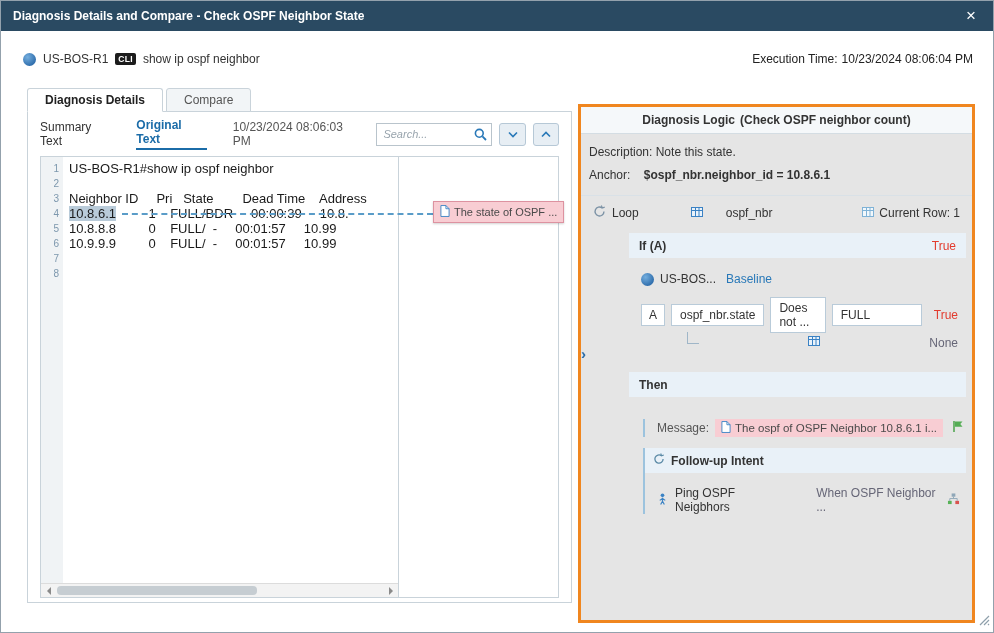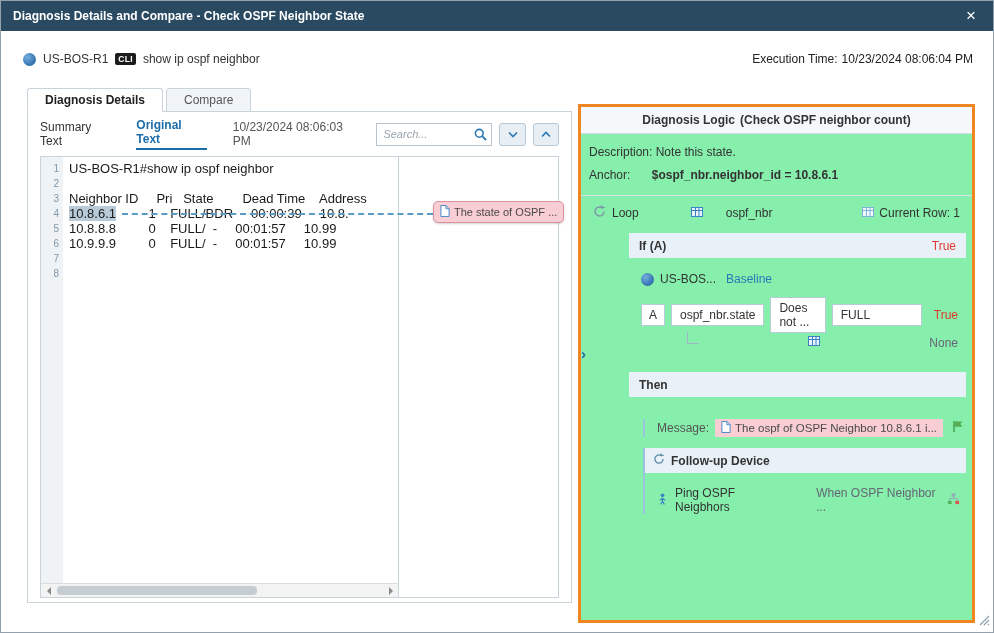--- a/index.html
+++ b/index.html
@@ -47,32 +47,32 @@
   .hscroll { position:absolute; left:0; right:0; bottom:0; height:14px; background:#f3f3f3; border-top:1px solid #dcdcdc;
              display:flex; align-items:center; }
   .sb-btn { width:14px; height:13px; display:flex; align-items:center; justify-content:center; flex:none; }
   .tri-l { width:0; height:0; border:4px solid transparent; border-right-color:#8a8a8a; margin-right:3px; }
   .tri-r { width:0; height:0; border:4px solid transparent; border-left-color:#8a8a8a; margin-left:3px; }
   .sb-thumb { height:9px; width:200px; background:#c6cdd2; border-radius:4px; margin-left:2px; }
   .sb-btn.right { margin-left:auto; }
   .anno-col { flex:1; position:relative; background:#fff; }
   .connector { position:absolute; top:56px; left:81px; width:311px; border-top:2px dashed #5a9cc8; z-index:2; }
   .anno-tag { position:absolute; top:44px; left:392px; height:22px; display:inline-flex; align-items:center; gap:4px; padding:0 6px;
-              background:#f8cdd3; border:1px solid #dd92a0; border-radius:5px; font-size:11px; color:#4a4a4a;
+              background:#f8cdd3; border:1px solid #dd92a0; border-radius:0; font-size:11px; color:#4a4a4a;
               box-shadow:0 1px 2px rgba(0,0,0,.18); z-index:3; max-width:132px; white-space:nowrap; overflow:hidden; }
 
   
   .logic-panel { position:absolute; top:103px; left:577px; width:397px; height:519px; border:3px solid #f0861f;
-                 background:#86efac; display:flex; flex-direction:column; overflow:hidden; }
+                 background:#e5e5e5; display:flex; flex-direction:column; overflow:hidden; }
   .dl-title { height:27px; background:#f5f8fa; border-bottom:1px solid #d4dde3; display:flex; align-items:center; justify-content:center;
               gap:5px; font-size:12px; font-weight:bold; color:#333; flex:none; }
   .dl-body { flex:1; overflow:hidden; padding:4px 4px 6px 6px; font-size:12px; color:#333; }
   .meta-desc { margin:7px 2px 0; }
   .meta-anchor { margin:9px 2px 13px; }
-  .anchor-value { font-weight:bold; margin-left:18px; }
+  .anchor-value { font-weight:bold; margin-left:10px; }
   .divider { border-top:1px solid #d9e1e7; margin:0 -4px 0 -6px; }
   .loop-row { display:flex; align-items:center; padding:9px 6px 10px 6px; }
   .loop-label { margin-left:6px; }
   .loop-var-group { display:flex; align-items:center; gap:23px; margin-left:52px; }
   .cur-row { margin-left:auto; display:flex; align-items:center; gap:5px; padding-right:2px; }
   .blocks { margin:2px 2px 0 42px; }
   .sec-hdr { height:25px; background:#e9f1f8; display:flex; align-items:center; padding:0 10px; font-weight:bold; color:#333; }
   .sec-true { margin-left:auto; color:#e23b2e; font-weight:normal; }
   .if-body { padding:14px 8px 8px 12px; }
   .dev-row { display:flex; align-items:center; gap:6px; }
@@ -301,21 +301,21 @@
           </div>
 
           <div class="sub-block">
             <div class="sub-hdr">
               <span>
                 <svg width="12" height="12" viewBox="0 0 14 14">
                     <path d="M11.8 7 a4.8 4.8 0 1 1 -2-3.9" fill="none" stroke="#5b8aa6" stroke-width="1.5"></path>
                     <path d="M9 .6 l1 2.6 2.6-.9" fill="none" stroke="#5b8aa6" stroke-width="1.3"></path>
                   </svg>
               </span>
-              <span>Follow-up Device</span>
+              <span>Follow-up Intent</span>
             </div>
             <div class="fui-row">
               <span>
                 <svg width="11" height="12" viewBox="0 0 12 13">
                     <circle cx="6" cy="2.5" r="2" fill="#3b82c4"></circle>
                     <path d="M6 5 v4 M6 6 l-3 2 M6 6 l3 2 M6 9 l-2 3.5 M6 9 l2 3.5" stroke="#3b82c4" fill="none" stroke-width="1.3"></path>
                   </svg>
               </span>
               <span>Ping OSPF Neigbhors</span>
               <span class="fui-when">When OSPF Neighbor ...</span>

